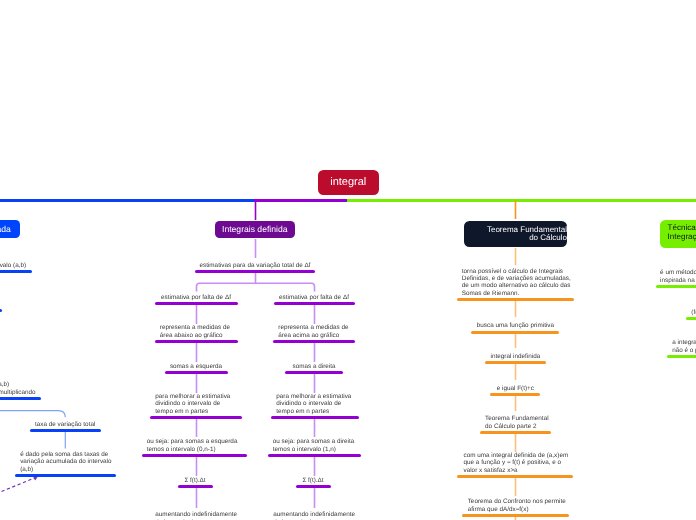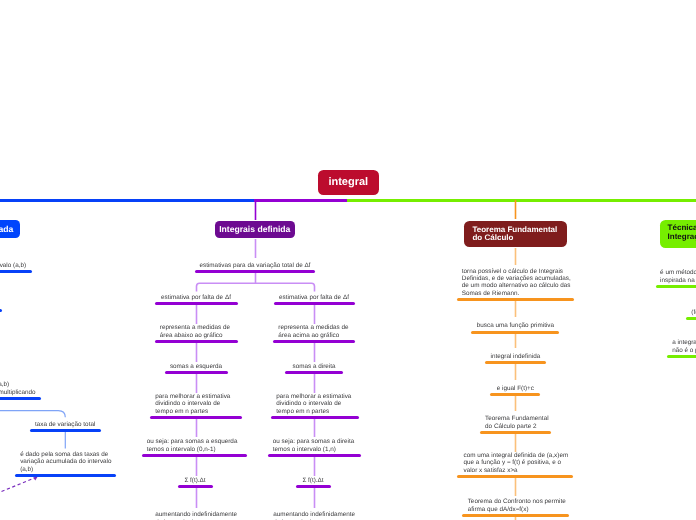--- a/index.html
+++ b/index.html
@@ -3,28 +3,28 @@
 <meta charset="utf-8">
 <title>integral</title>
 <style>
   html,body{margin:0;padding:0;background:#ffffff;}
   body{width:696px;height:520px;overflow:hidden;
        font-family:"Liberation Sans",sans-serif;
        -webkit-font-smoothing:antialiased;text-rendering:geometricPrecision;}
   #stage{position:relative;width:696px;height:520px;overflow:hidden;background:#fff;}
   svg#links{position:absolute;left:0;top:0;width:696px;height:520px;}
 
-  .node{position:absolute;border-radius:4.5px;color:#ffffff;font-weight:bold;
+  .node{position:absolute;border-radius:4.5px;color:#ffffff;font-weight:normal;
         box-sizing:border-box;white-space:pre-line;}
   #root-node{left:318px;top:169.5px;width:60.5px;height:25.5px;background:#bc0c2e;
              border-radius:5.5px;font-size:11px;line-height:25.5px;text-align:center;}
   #node-definida{left:214.5px;top:220.5px;width:80.5px;height:17.5px;background:#6d0a91;
              font-size:8.6px;line-height:17.5px;text-align:center;}
-  #node-tfc{left:464.3px;top:221px;width:102.7px;height:25.5px;background:#7f1d1d;
-             border-radius:5.5px;font-size:8px;line-height:8.6px;padding:4.7px 0 0 8.2px;}
+  #node-tfc{left:464.3px;top:221px;width:102.7px;height:25.5px;background:#0f172a;
+             border-radius:5.5px;font-size:8px;line-height:8.6px;padding:4.7px 0 0 8.2px;text-align:right;}
   #node-tecnicas{left:660px;top:220px;width:92px;height:27.5px;background:#76ee00;color:#131313;
              border-radius:5.5px;font-size:8px;line-height:8.6px;padding:4.3px 0 0 7.6px;}
   #node-acumulada{left:-76.3px;top:219.8px;width:96.6px;height:18.2px;background:#0045fc;
              font-size:8.6px;line-height:18.2px;text-align:center;}
 
   .leaf{position:absolute;color:#3a3a3c;font-size:6.35px;line-height:7.2px;
         text-align:center;white-space:pre-line;}
   .leaf.lft{text-align:left;}
   .bar{position:absolute;height:3px;border-radius:1.6px;}
 </style>

